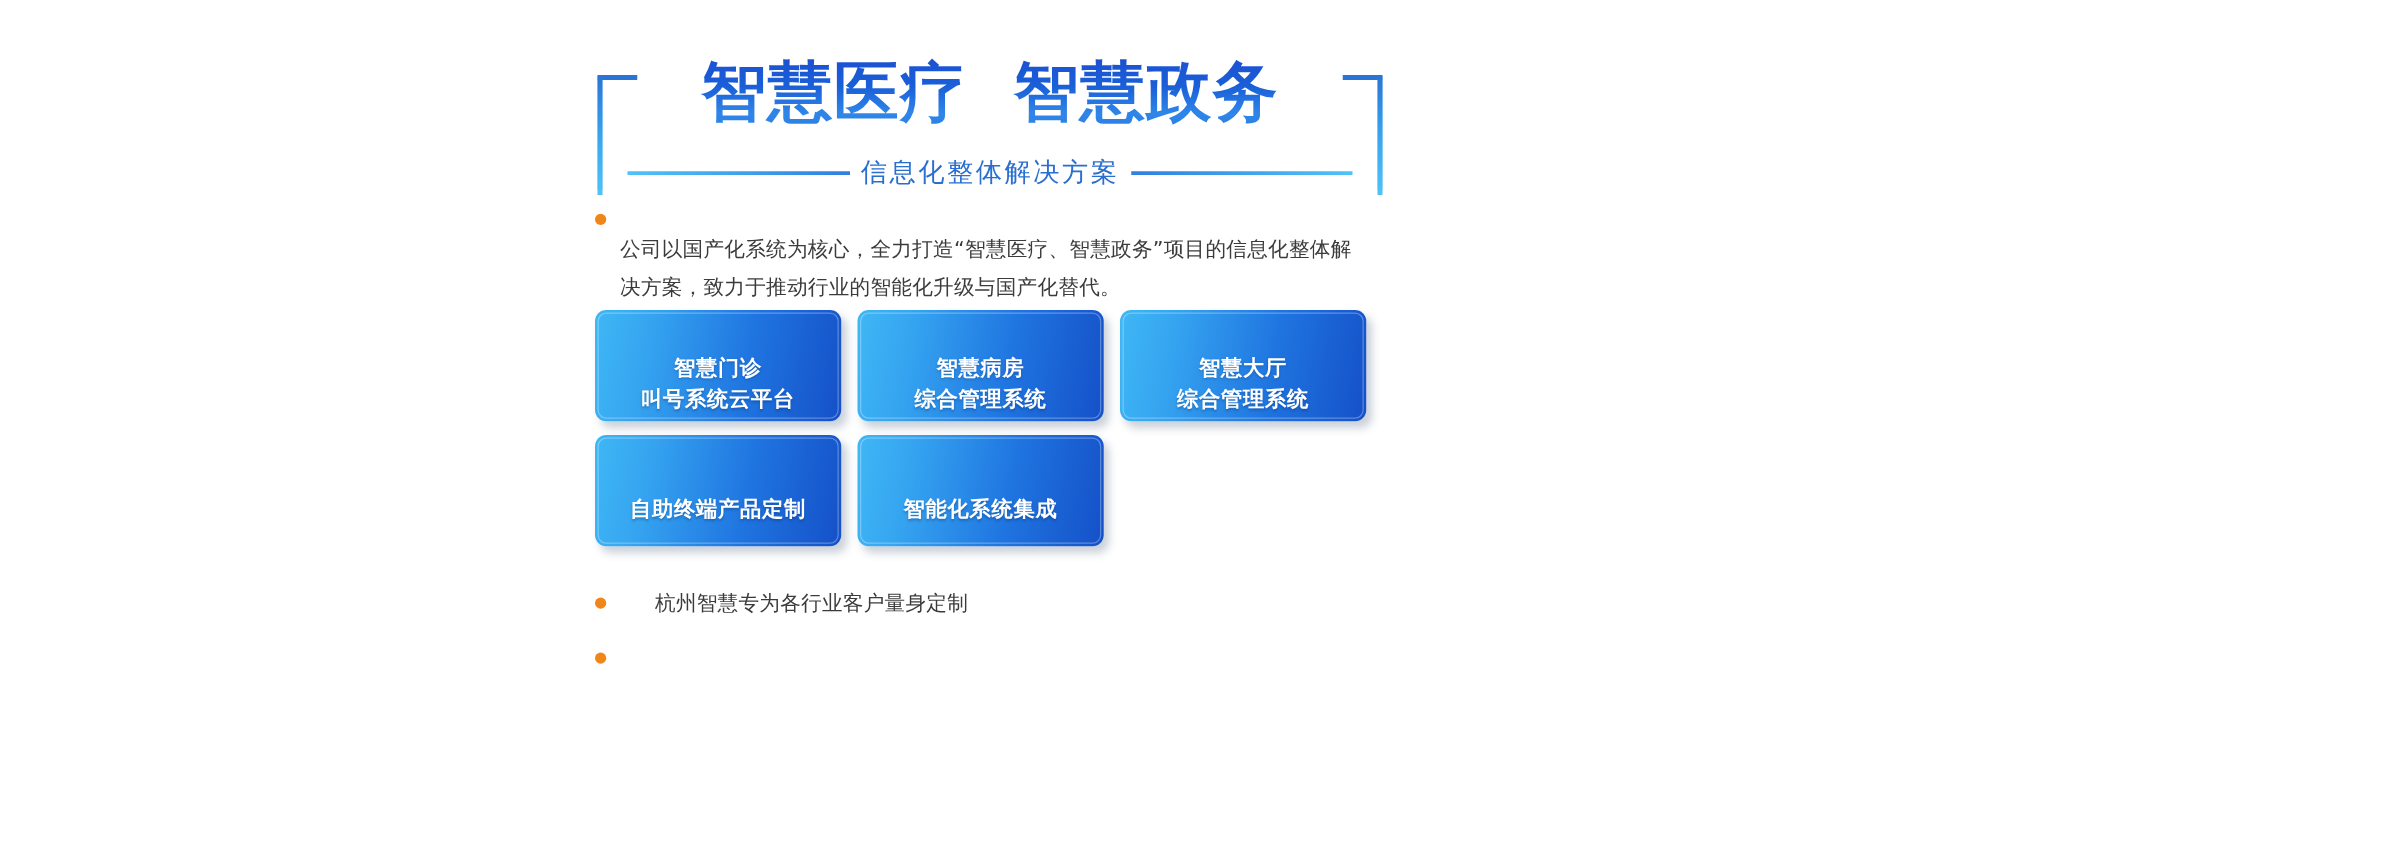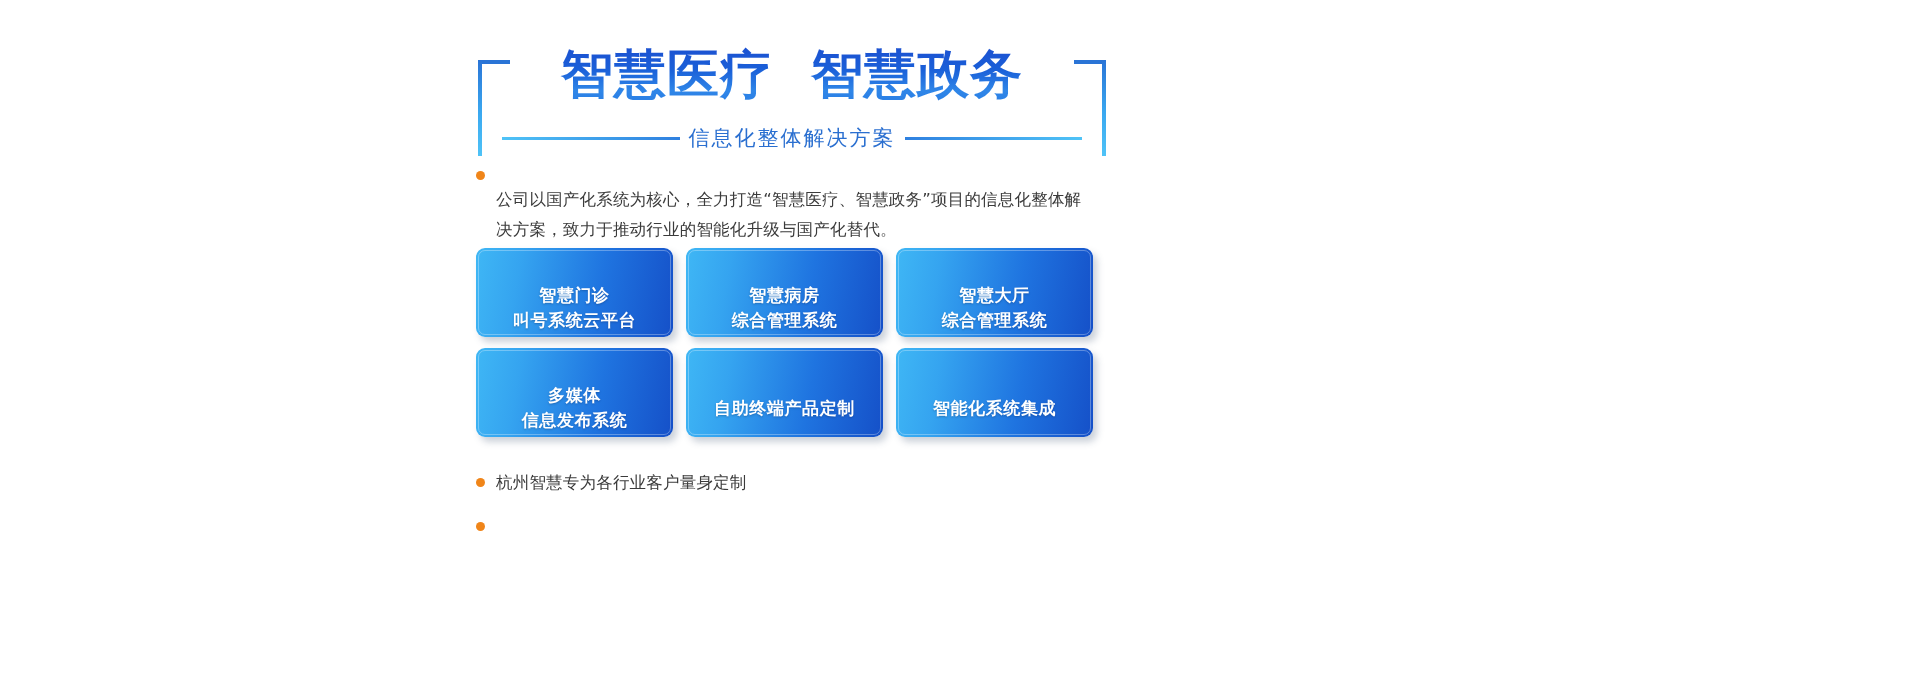--- a/index.html
+++ b/index.html
@@ -215,20 +215,21 @@
   .bottom-list {
     position: absolute;
     left: 4px;
     top: 470px;
     width: 618px;
   }
   .bottom-item {
     display: flex;
     align-items: flex-start;
     margin-bottom: 18px;
+    gap: 28px;
   }
   .bottom-item .bullet-dot {
     margin-top: 8px;
   }
   .bottom-text {
     font-size: 16.5px;
     line-height: 26px;
     color: #3b3b3b;
     font-family: "DejaVu Sans", "Liberation Sans", sans-serif;
     letter-spacing: 0.2px;
@@ -274,26 +275,20 @@
         </div>
       </div>
       <div class="card">
         <div class="card-label">
           <span>智慧大厅</span><br>
           <span>综合管理系统</span>
         </div>
       </div>
       <div class="card">
         <div class="card-label">
-          <span>多媒体</span><br>
-          <span>信息发布系统</span>
-        </div>
-      </div>
-      <div class="card">
-        <div class="card-label">
           <span>自助终端产品定制</span>
         </div>
       </div>
       <div class="card">
         <div class="card-label">
           <span>智能化系统集成</span>
         </div>
       </div>
     </div>
 

